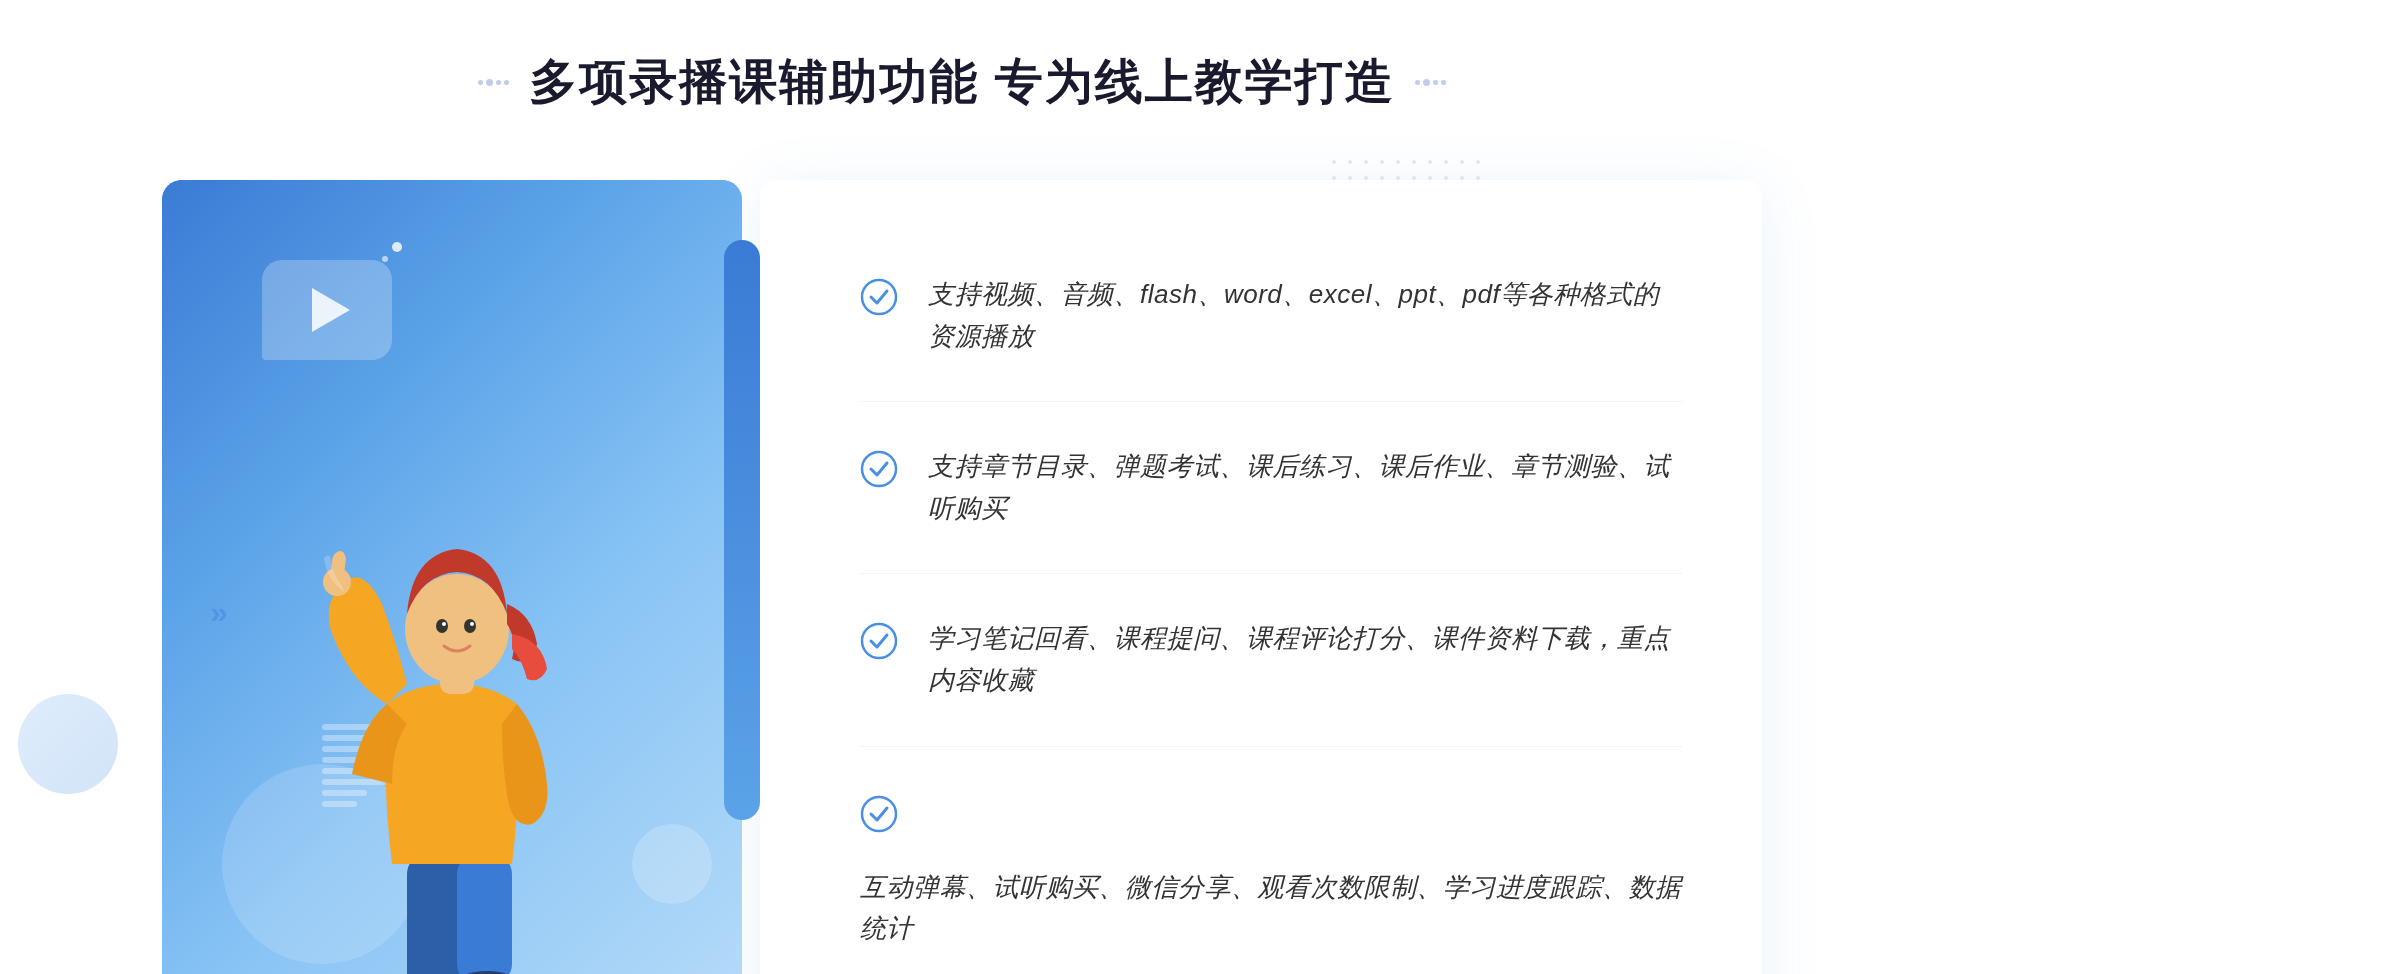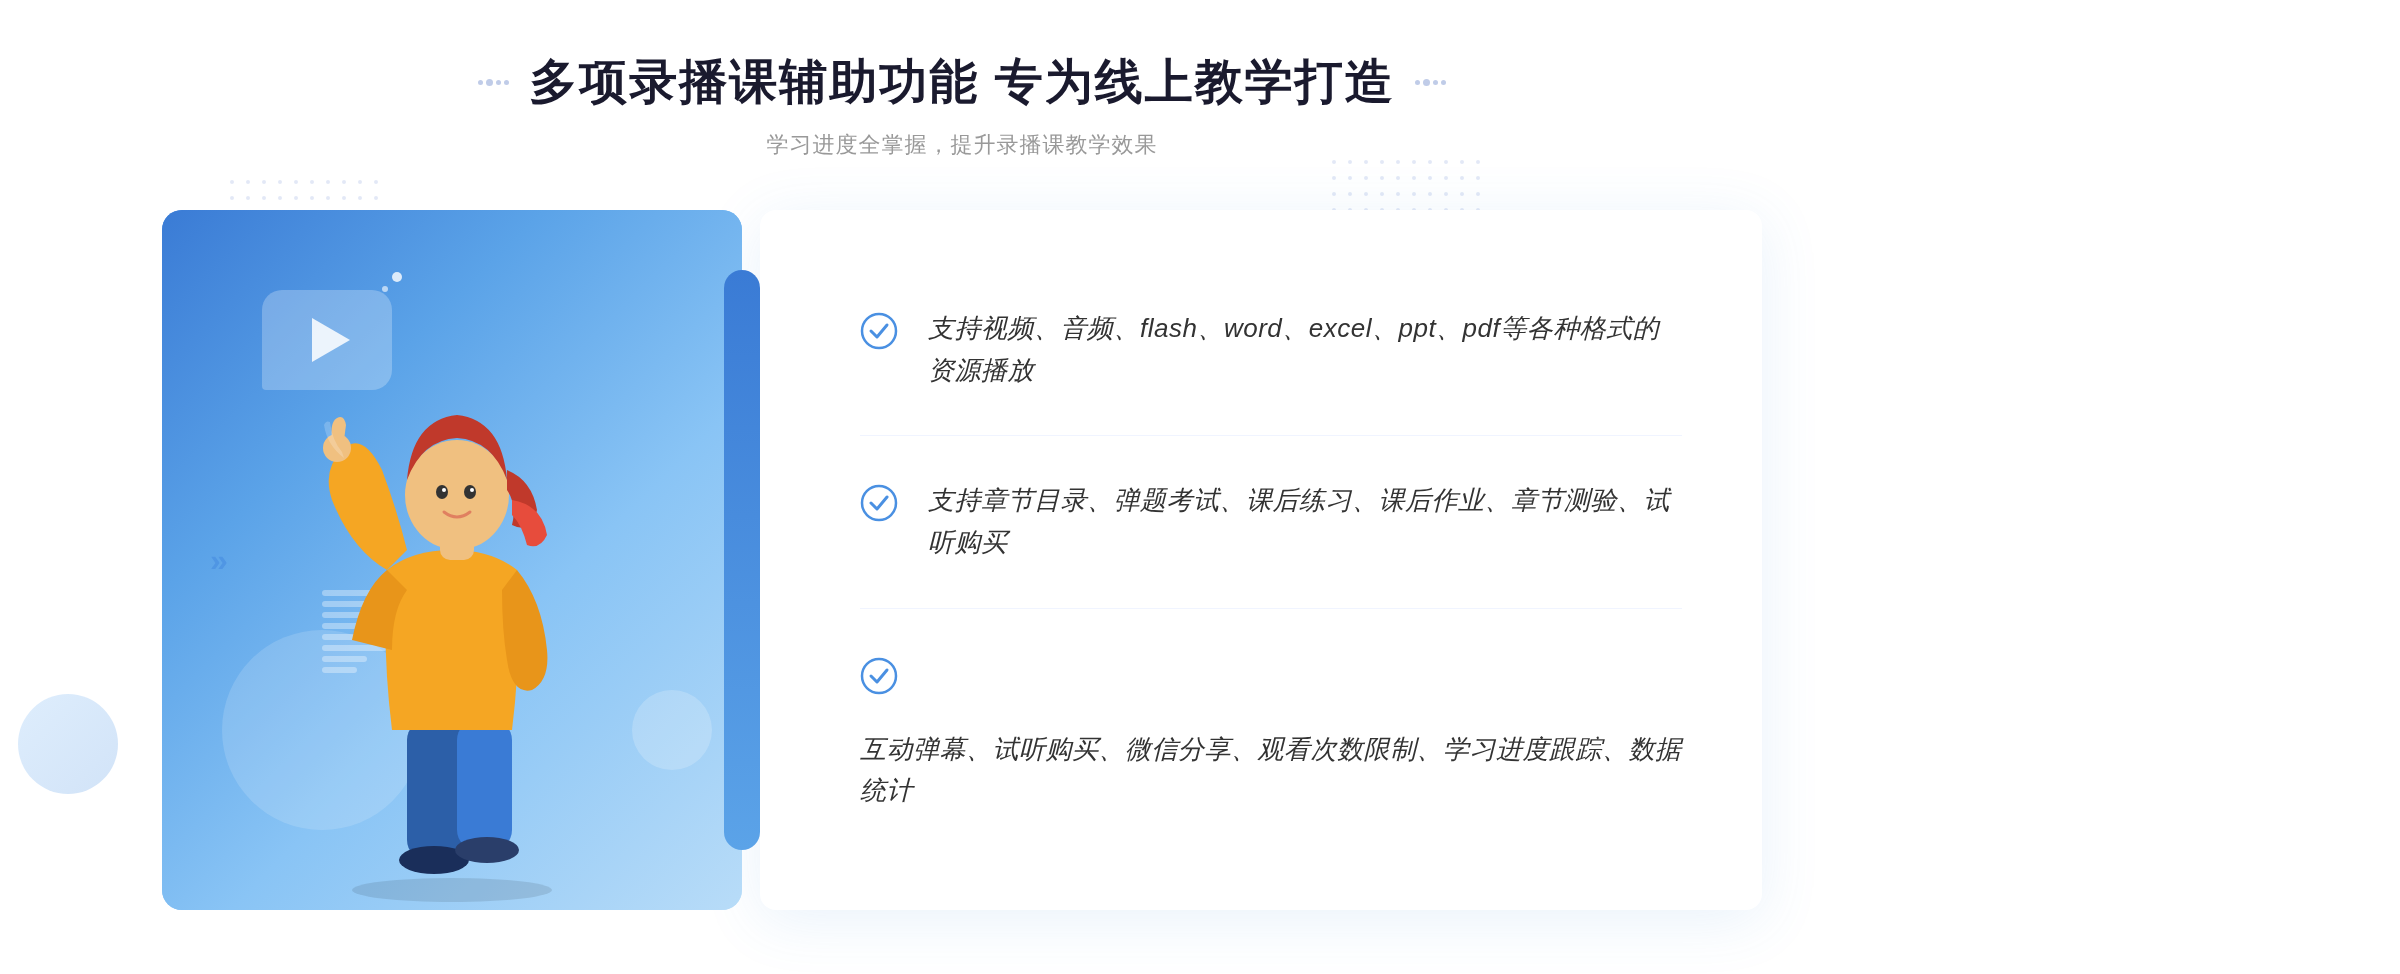--- a/index.html
+++ b/index.html
@@ -579,21 +579,20 @@
           <span></span>
       </div>
       <h1 class="main-title">多项录播课辅助功能 专为线上教学打造</h1>
       <div class="title-decoration">
         <span></span>
           <span></span>
           <span></span>
           <span></span>
       </div>
     </div>
-    <p class="sub-title">学习进度全掌握，提升录播课教学效果</p>
   </div>
 
   <div class="content-area">
 
     <div class="semicircle-left"></div>
     <div class="arrow-left">»</div>
 
     <div class="illustration-card">
 
       <div class="accent-bar"></div>
@@ -690,20 +689,29 @@
     </div>
             <span class="feature-text">支持章节目录、弹题考试、课后练习、课后作业、章节测验、试听购买</span>
           </div>
           <div class="feature-item">
             <div>
       <svg width="38" height="38" viewBox="0 0 38 38" fill="none" xmlns="http://www.w3.org/2000/svg" class="check-icon">
         <circle cx="19" cy="19" r="17" stroke="#4a90e2" stroke-width="2.5" fill="none"></circle>
         <polyline points="11,19 17,25 27,13" stroke="#4a90e2" stroke-width="3" stroke-linecap="round" stroke-linejoin="round" fill="none"></polyline>
       </svg>
     </div>
+            <span class="feature-text">学习笔记回看、课程提问、课程评论打分、课件资料下载，重点内容收藏</span>
+          </div>
+          <div class="feature-item">
+            <div>
+      <svg width="38" height="38" viewBox="0 0 38 38" fill="none" xmlns="http://www.w3.org/2000/svg" class="check-icon">
+        <circle cx="19" cy="19" r="17" stroke="#4a90e2" stroke-width="2.5" fill="none"></circle>
+        <polyline points="11,19 17,25 27,13" stroke="#4a90e2" stroke-width="3" stroke-linecap="round" stroke-linejoin="round" fill="none"></polyline>
+      </svg>
+    </div>
             <span class="feature-text">互动弹幕、试听购买、微信分享、观看次数限制、学习进度跟踪、数据统计</span>
           </div>
         </div>
 
     </div>
 
   </div>
 
   <div style="position:absolute; left:18px; bottom:180px; width:100px; height:100px; border-radius:50%; background:linear-gradient(135deg,#7ab8f5,#4a90e2); opacity:0.25; z-index:0;"></div>
 

